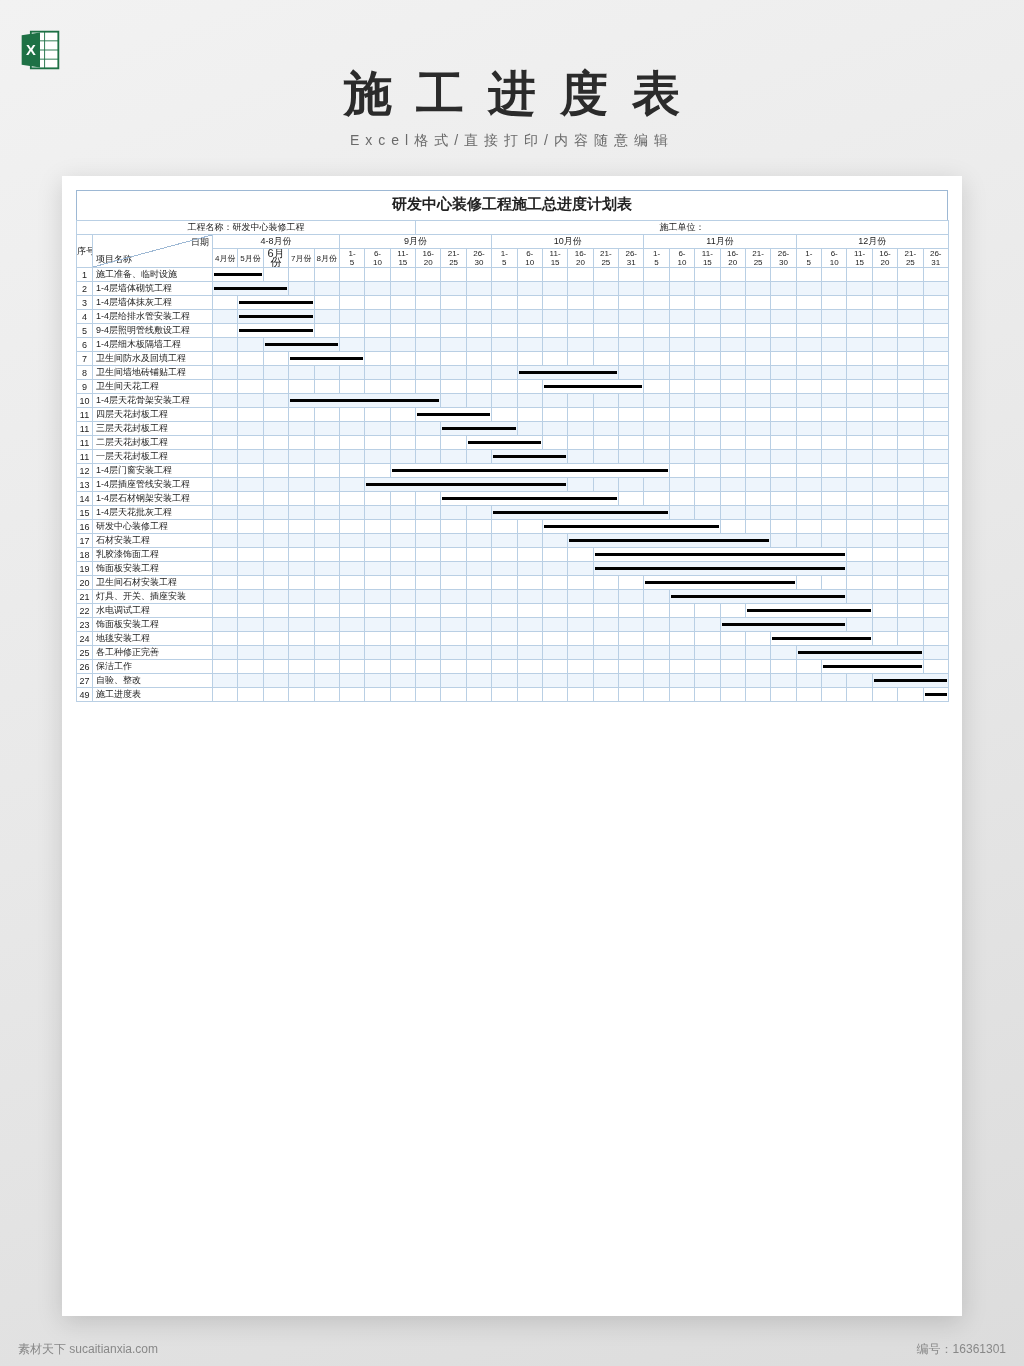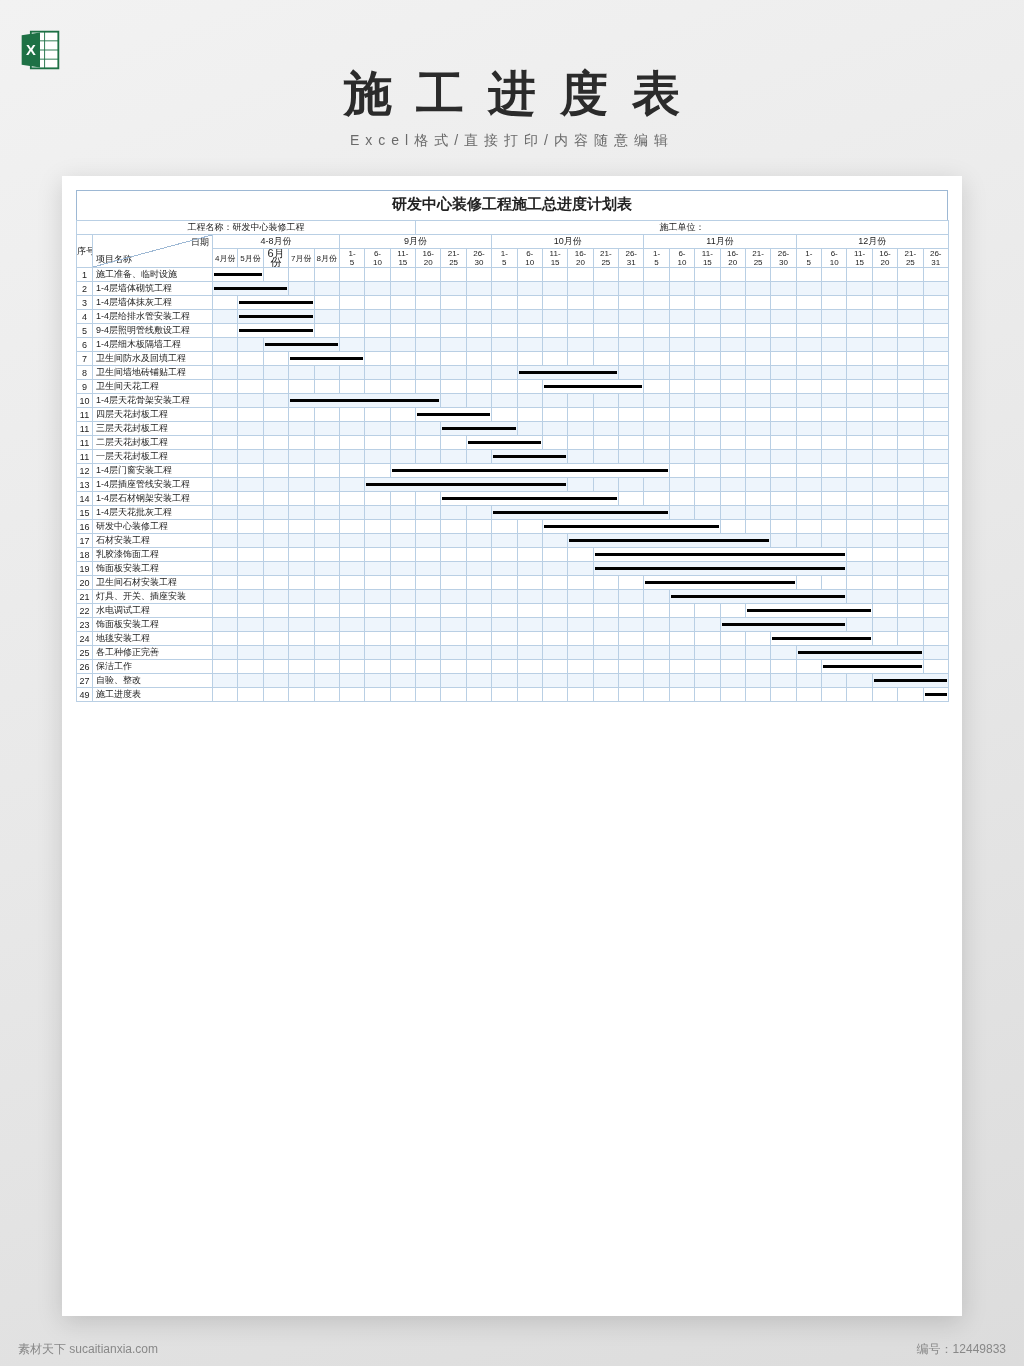--- a/index.html
+++ b/index.html
@@ -1133,14 +1133,14 @@
           <td colspan="1" style="padding:0 1px;">
             <span class="bar"></span>
           </td>
         </tr>
       </tbody>
   </table>
 </div>
 
 <div class="footer">
   <span>素材天下 sucaitianxia.com</span>
-  <span>编号：12449833</span>
+  <span>编号：16361301</span>
 </div>
 
 </body></html>

